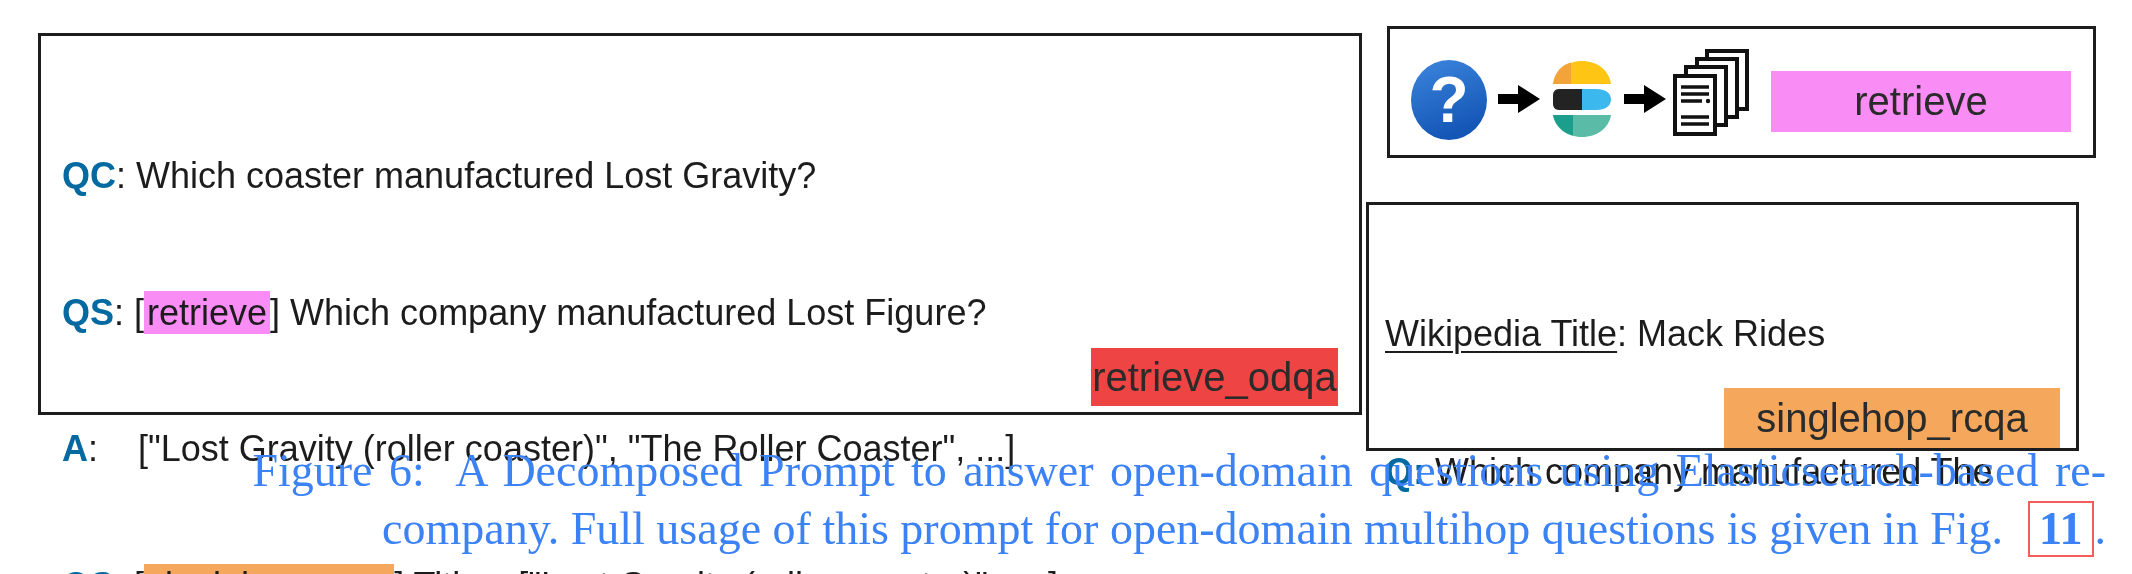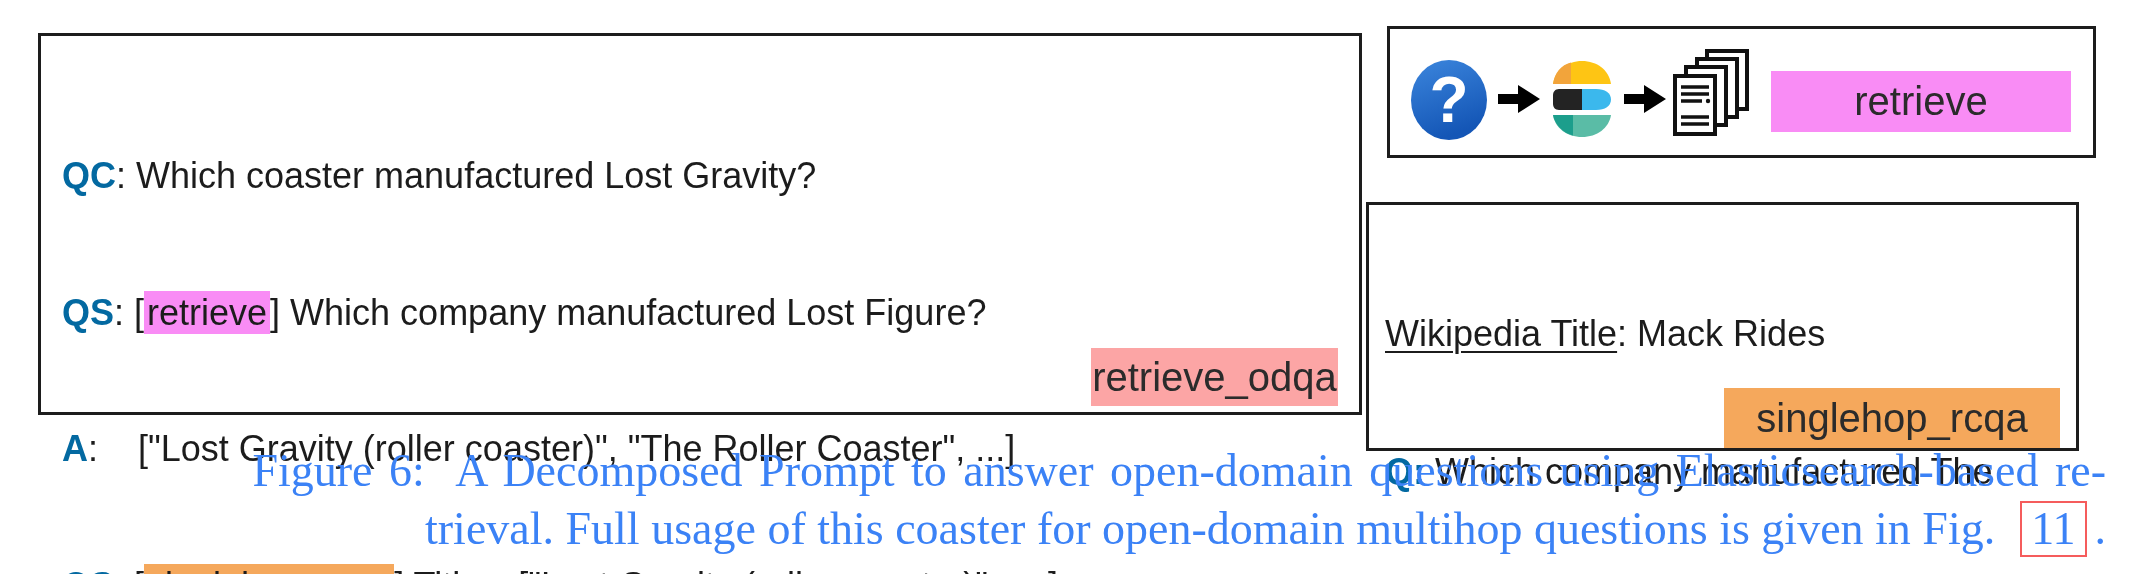--- a/index.html
+++ b/index.html
@@ -10,36 +10,36 @@
   .box{position:absolute;border:3px solid #1d1d1d;background:#ffffff;box-sizing:border-box;}
   
   .prompt-box{left:38px;top:33px;width:1324px;height:382px;}
   .prompt-lines{position:absolute;left:21px;top:26px;font-size:36px;line-height:45.5px;white-space:pre-wrap;}
   .pline{display:block;}
   .blabel{font-weight:bold;color:#0369a1;}
   .hl-pink{background:#F98CF5;padding:1px 3px;}
   .hl-orange{background:#F5A85C;padding:1px 3px;}
   .tag{position:absolute;display:flex;align-items:center;justify-content:center;
        font-size:40px;color:#2b2b2b;}
-  .tag-blue{left:1050px;top:312px;width:247px;height:58px;background:#fca5a5;}
+  .tag-blue{left:1050px;top:312px;width:247px;height:58px;background:#ef4444;}
   
   .pipeline-box{left:1387px;top:26px;width:709px;height:132px;}
   .icon{position:absolute;}
   .tag-pink{left:381px;top:42px;width:300px;height:61px;background:#F98CF5;}
   
   .passage-box{left:1366px;top:166px;width:713px;height:249px;margin-top:36px;}
   .passage-lines{position:absolute;left:16px;top:14px;font-size:36px;line-height:46px;white-space:pre-wrap;}
   .underlined{text-decoration:underline;text-underline-offset:5px;text-decoration-thickness:2px;}
   .tag-orange{left:355px;top:183px;width:336px;height:60px;background:#F5A85C;}
   
   .caption{position:absolute;left:28px;top:442px;width:2078px;
            font-family:"Liberation Serif", serif;font-size:46px;line-height:58px;color:#3b82f6;text-align:right;}
   .caption-l1{display:block;word-spacing:5px;white-space:pre-wrap;}
   .caption-l2{display:block;white-space:pre-wrap;}
-  .figref{display:inline-block;border:2px solid #F55C5C;padding:0 9px;margin:0 8px -2px 2px;line-height:52px;}
+  .figref{display:inline-block;border:2px solid #F55C5C;padding:0 9px;margin:0 1px -2px 2px;line-height:52px;font-weight:bold;}
 </style>
 </head>
 <body>
 
 <div class="canvas">
 
   <div class="box prompt-box">
     <div class="prompt-lines">
       <span class="pline"><span class="blabel">QC</span><span>: Which coaster manufactured Lost Gravity?</span></span>
       <span class="pline"><span class="blabel">QS</span><span>: [</span><span class="hl-pink">retrieve</span><span>] Which company manufactured Lost Figure?</span></span>
@@ -107,16 +107,16 @@
       <span class="pline"><span class="underlined">Wikipedia Title</span><span>: Mack Rides</span></span>
       <span class="pline"><span class="blabel">Q:</span><span> Which company manufactured The</span></span>
       
       
     </div>
     <div class="tag tag-orange">singlehop_rcqa</div>
   </div>
 
   <div class="caption">
     <span class="caption-l1">Figure 6:  A Decomposed Prompt to answer open-domain questions using Elasticsearch-based re-</span>
-    <span class="caption-l2"><span>trieval. Full usage of this coaster for open-domain multihop questions is given in Fig.  </span><span class="figref">11</span><span>.</span></span>
+    <span class="caption-l2"><span>company. Full usage of this prompt for open-domain multihop questions is given in Fig.  </span><span class="figref">11</span><span>.</span></span>
   </div>
 
 </div>
 
 </body></html>

